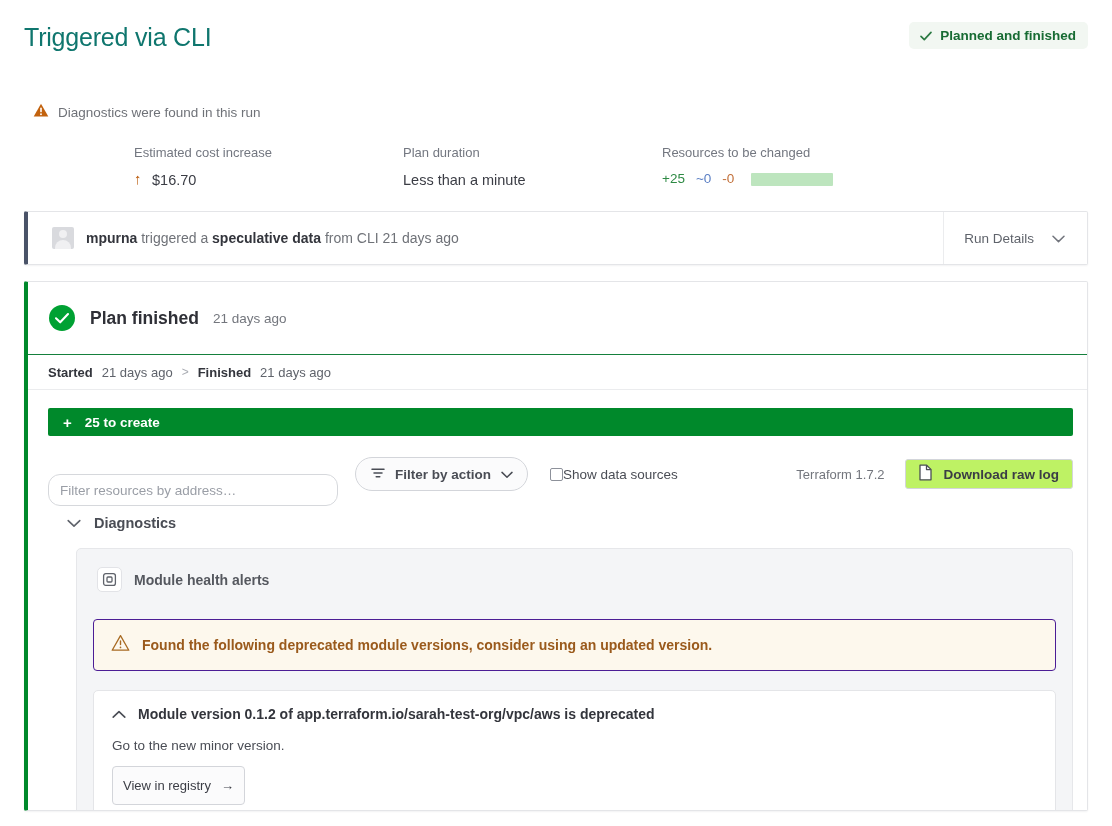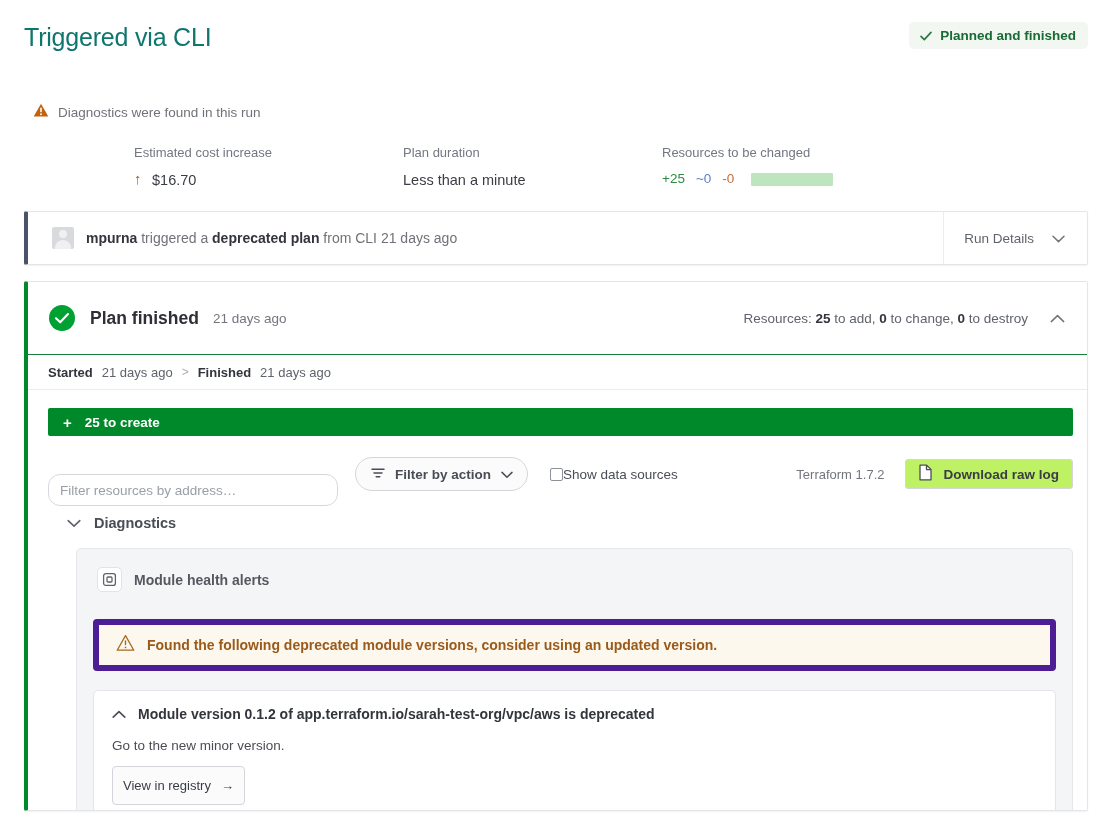--- a/index.html
+++ b/index.html
@@ -136,21 +136,21 @@
     border-radius:5px; padding:16px 16px 20px 16px; min-height:250px;
   }
   .mha { display:flex; align-items:center; gap:12px; padding:2px 0 0 4px; }
   .mha-icon {
     width:25px; height:25px; background:#fff; border:1px solid #e2e3e7; border-radius:5px;
     display:flex; align-items:center; justify-content:center;
   }
   .mha-label { font-size:14px; font-weight:bold; color:#55585f; }
 
   .warn-banner {
-    margin-top:27px; background:#fdf8ed; border:6px solid #4c1d95; border-radius:4px;
+    margin-top:27px; background:#fdf8ed; border:1px solid #4c1d95; border-radius:4px;
     height:52px; display:flex; align-items:center; gap:12px; padding-left:17px;
   }
   .warn-banner .wb-text { font-size:14px; font-weight:bold; color:#9a5a1c; }
 
   .dep-card {
     margin-top:19px; background:#fff; border:1px solid #e4e5e8; border-radius:5px;
     padding:14px 18px 18px 18px;
   }
   .dep-head { display:flex; align-items:center; gap:12px; cursor:pointer; }
   .dep-title { font-size:14px; font-weight:bold; color:#33353c; }
@@ -214,21 +214,21 @@
         <span class="res-bar"></span>
       </div>
     </div>
   </div>
 
   <div class="trigger-card">
     <div class="avatar"></div>
     <div class="trigger-text">
       <b>mpurna</b>
       <span>triggered a</span>
-      <b>deprecated plan</b>
+      <b>speculative data</b>
       <span>from CLI 21 days ago</span>
     </div>
     <div class="run-details">
       <span>Run Details</span>
       <span>
         <svg width="13" height="8" viewBox="0 0 13 8">
             <path d="M1 1.2 L6.5 6.6 L12 1.2" fill="none" stroke="#72757d" stroke-width="1.5" stroke-linecap="round" stroke-linejoin="round"></path>
           </svg>
       </span>
     </div>
@@ -238,36 +238,20 @@
 
     <div class="plan-head">
       <span class="check-circle">
         <svg width="26" height="26" viewBox="0 0 26 26">
             <circle cx="13" cy="13" r="13" fill="#00a133"></circle>
             <path d="M7 13.3 L11.2 17.3 L19 9" fill="none" stroke="#fff" stroke-width="2.1" stroke-linecap="round" stroke-linejoin="round"></path>
           </svg>
       </span>
       <span class="plan-title">Plan finished</span>
       <span class="plan-time">21 days ago</span>
-      <div class="plan-right">
-        <span>
-          <span>Resources:</span>
-          <b>25</b>
-          <span>to add,</span>
-          <b>0</b>
-          <span>to change,</span>
-          <b>0</b>
-          <span>to destroy</span>
-        </span>
-        <span class="caret-btn">
-          <svg width="15" height="9" viewBox="0 0 15 9">
-              <path d="M1.3 7.6 L7.5 1.6 L13.7 7.6" fill="none" stroke="#72757d" stroke-width="1.5" stroke-linecap="round" stroke-linejoin="round"></path>
-            </svg>
-        </span>
-      </div>
     </div>
 
     <div class="started-row">
       <b>Started</b>
       <span>21 days ago</span>
       <span class="chev-sep">&gt;</span>
       <b>Finished</b>
       <span>21 days ago</span>
     </div>
 

